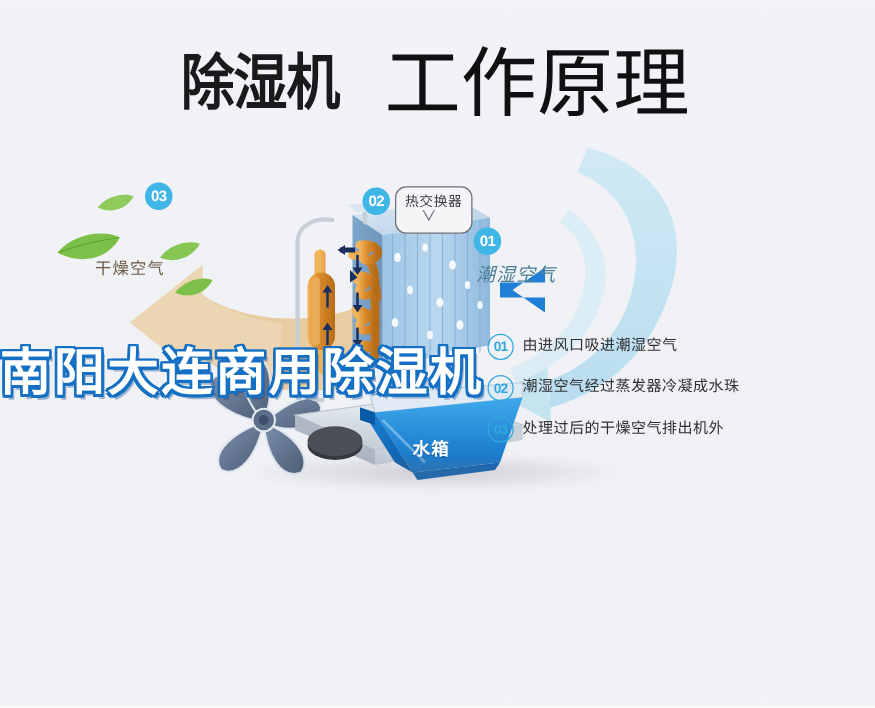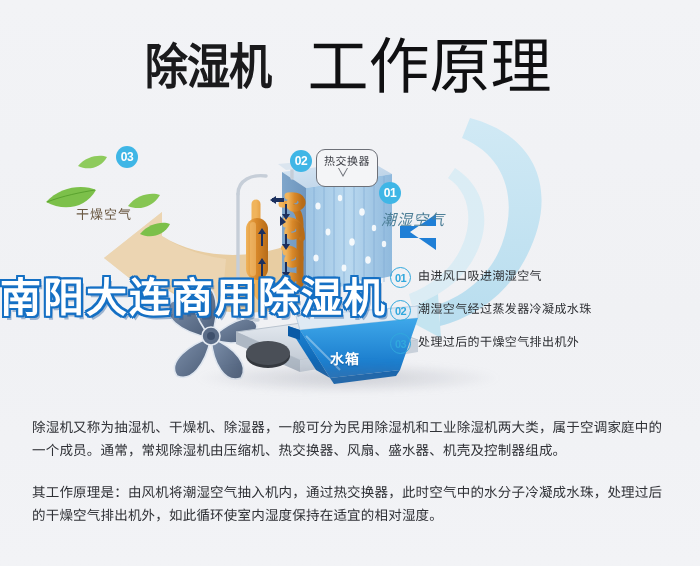--- a/index.html
+++ b/index.html
@@ -445,18 +445,14 @@
       <span class="legend-text">潮湿空气经过蒸发器冷凝成水珠</span>
     </div>
     <div class="legend-row">
       <span class="legend-badge">03</span>
       <span class="legend-text">处理过后的干燥空气排出机外</span>
     </div>
   </div>
 
   <div class="watermark">南阳大连商用除湿机</div>
 
-  <div class="copy">
-    <p class="para">除湿机又称为抽湿机、干燥机、除湿器，一般可分为民用除湿机和工业除湿机两大类，属于空调家庭中的一个成员。通常，常规除湿机由压缩机、热交换器、风扇、盛水器、机壳及控制器组成。</p>
-    <p class="para">其工作原理是：由风机将潮湿空气抽入机内，通过热交换器，此时空气中的水分子冷凝成水珠，处理过后的干燥空气排出机外，如此循环使室内湿度保持在适宜的相对湿度。</p>
-  </div>
 
 </div>
 
 </body></html>

